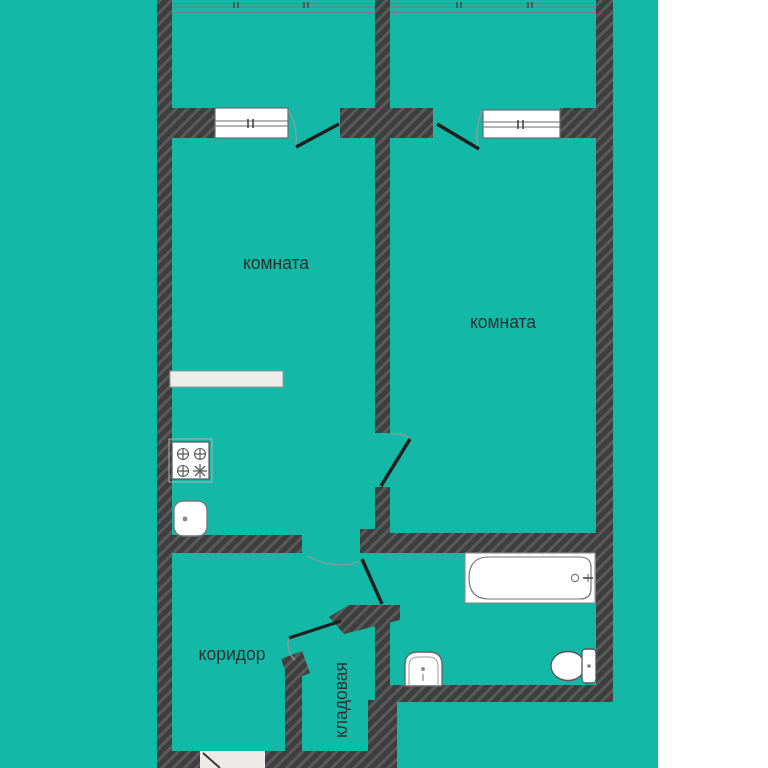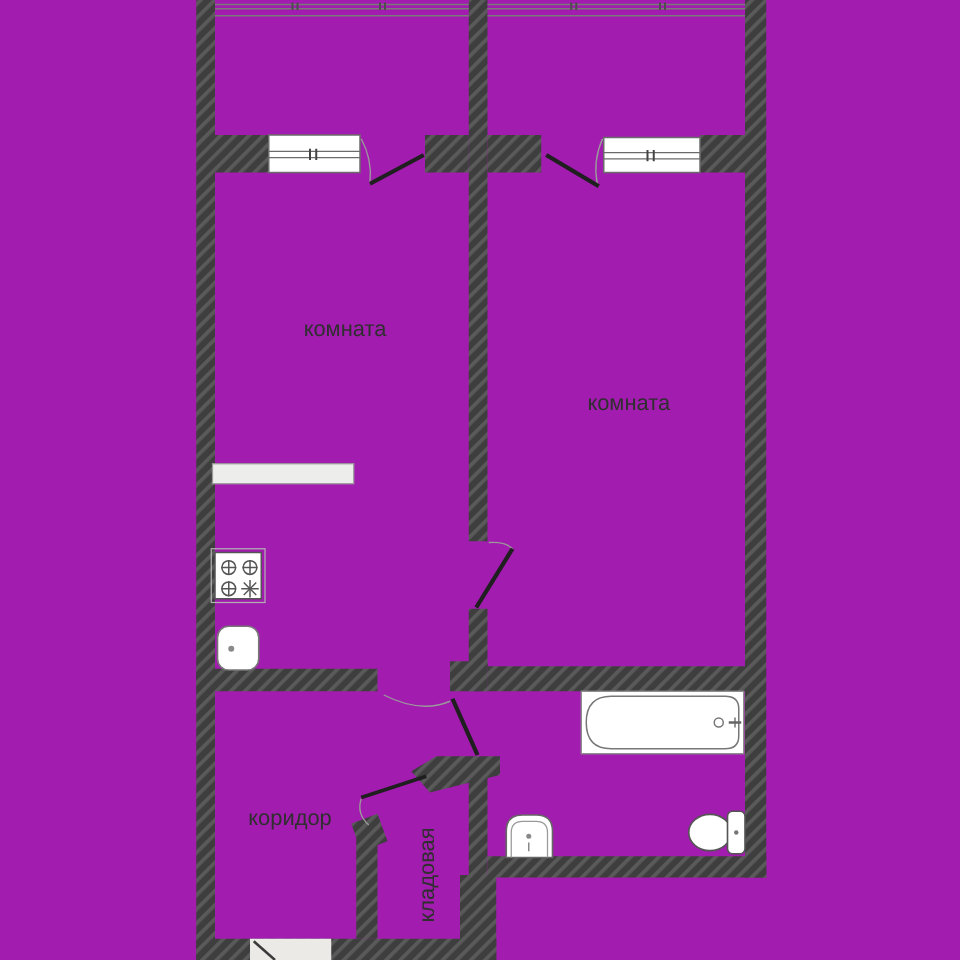--- a/index.html
+++ b/index.html
@@ -1,16 +1,16 @@
 <!DOCTYPE html>
 <html><head>
 <meta charset="utf-8">
 <style>
   html,body{margin:0;padding:0;background:#ffffff;}
-  .page{width:768px;height:768px;position:relative;background:#a21caf;overflow:hidden;}
+  .page{width:658px;height:768px;position:relative;background:#14b8a6;overflow:hidden;}
   svg{display:block;}
   text{font-family:"Liberation Sans","DejaVu Sans",sans-serif;fill:#2f2f2f;}
 </style>
 </head>
 <body>
 
 <div class="page">
 <svg width="768" height="768" viewBox="0 0 768 768">
   <defs>
     <pattern id="hatch" patternUnits="userSpaceOnUse" width="8" height="8" patternTransform="rotate(45)">

